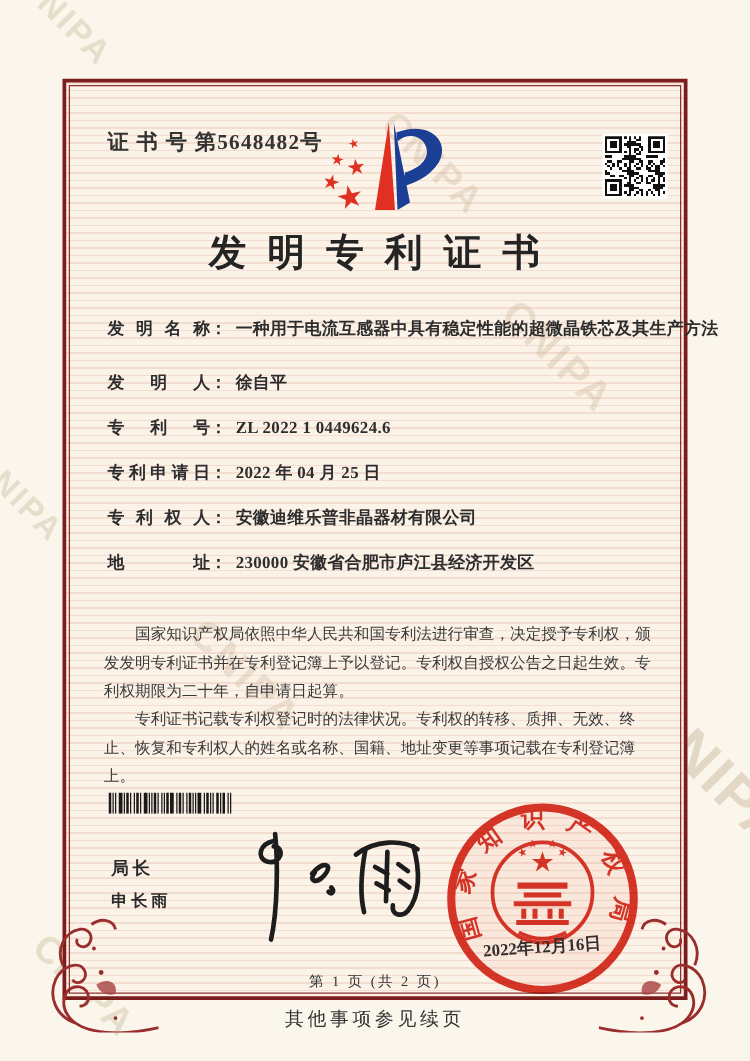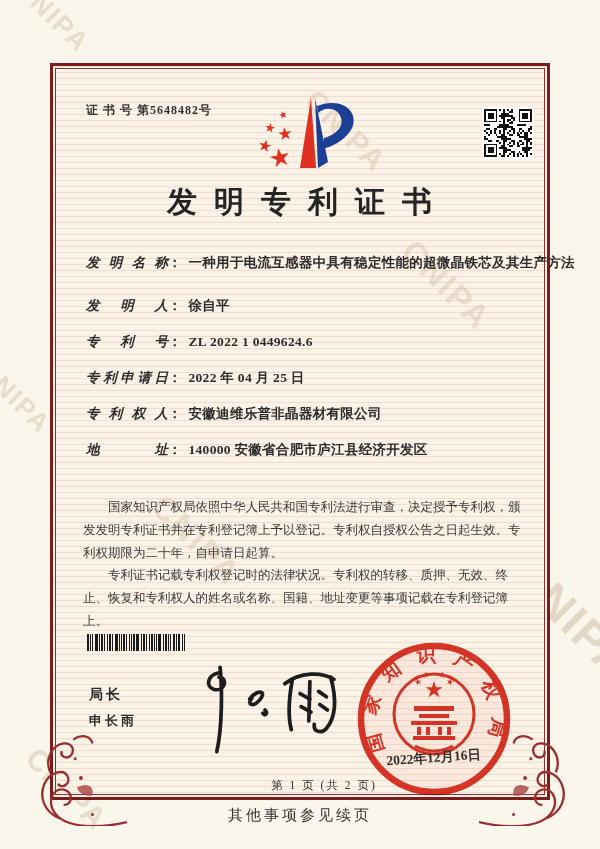--- a/index.html
+++ b/index.html
@@ -13,41 +13,41 @@
   .wm5{left:16px;top:772px;font-size:30px;}
   .frame{position:absolute;left:50px;top:63px;width:500px;height:737px;box-sizing:border-box;
          border:3px solid #7C1D1D;
          background-color:#FBF2E8;
          background-image:repeating-linear-gradient(180deg,rgba(224,180,160,0.34) 0px,rgba(224,180,160,0.34) 1px,rgba(0,0,0,0) 1px,rgba(0,0,0,0) 6px);}
   .frame::before{content:"";position:absolute;inset:2px;border:1px solid #8A3232;pointer-events:none;}
   .content{position:absolute;inset:0;}
   .wm-in1{left:242px;top:48px;font-size:30px;color:rgba(196,172,138,0.30);}
   .wm-in2{left:338px;top:200px;font-size:33px;color:rgba(196,172,138,0.30);}
   .wm-in3{left:88px;top:455px;font-size:33px;color:rgba(196,172,138,0.28);}
-  .certno{position:absolute;left:33px;top:36px;font-size:12px;font-weight:600;letter-spacing:1px;color:#333;}
+  .certno{position:absolute;left:33px;top:36px;font-size:17px;font-weight:600;letter-spacing:1px;color:#333;}
   .logo{position:absolute;left:185px;top:28px;width:130px;height:86px;}
   .qrbox{position:absolute;left:429px;top:41px;width:52px;height:52px;background:#fff;padding:2px;box-sizing:border-box;}
   .title{position:absolute;left:0;top:116px;width:100%;text-align:center;font-size:30px;font-weight:700;
          letter-spacing:17px;padding-left:16px;box-sizing:border-box;color:#242424;}
   .fields{position:absolute;left:33px;top:186px;right:18px;font-size:13.5px;font-weight:700;color:#2d2d2d;}
   .frow{line-height:21px;margin-bottom:15px;white-space:nowrap;}
   .frow.first{margin-bottom:22px;}
-  .flabel{display:inline-block;width:82px;text-align:justify;text-align-last:justify;vertical-align:top;font-style:italic;}
+  .flabel{display:inline-block;width:82px;text-align:justify;text-align-last:justify;vertical-align:top;}
   .fcolon{margin-right:7px;}
   .fvalue{letter-spacing:0.3px;}
   .grant2{margin-left:38px;}
   .paras{position:absolute;left:30px;top:430px;width:438px;font-size:12.5px;font-weight:400;
          color:#3a3a3a;line-height:1.82;}
   .paras p{margin:0;text-indent:2em;}
   .barcode{position:absolute;left:33px;top:568px;width:156px;height:17px;}
   .signoff-title{position:absolute;left:36px;top:620px;font-size:14px;font-weight:700;letter-spacing:3px;}
   .signoff-name{position:absolute;left:36px;top:646px;font-size:13px;font-weight:700;letter-spacing:3px;}
   .sig{position:absolute;left:112px;top:598px;width:200px;height:92px;}
   .seal{position:absolute;left:300px;top:572px;width:162px;height:162px;mix-blend-mode:multiply;opacity:0.93;}
-  .pageinfo{position:absolute;left:0;top:712px;width:100%;text-align:center;font-size:11.5px;letter-spacing:2px;color:#333;padding-left:24px;}
+  .pageinfo{position:absolute;left:0;top:712px;width:100%;text-align:center;font-size:11.5px;letter-spacing:2px;color:#333;}
   .footnote{position:absolute;left:0;top:806px;width:100%;text-align:center;font-size:15px;letter-spacing:3px;color:#333;}
   .flourish{position:absolute;width:96px;height:96px;z-index:4;}
   .fl-left{left:-22px;top:664px;}
   .fl-right{left:426px;top:664px;transform:scaleX(-1);}
 </style>
 </head>
 <body>
 
 <svg width="0" height="0" style="position:absolute" aria-hidden="true">
   <defs>
@@ -301,21 +301,21 @@
       <div class="frow">
         <span class="flabel">专利号</span><span class="fcolon">：</span><span class="fvalue">ZL 2022 1 0449624.6</span>
       </div>
       <div class="frow">
         <span class="flabel">专利申请日</span><span class="fcolon">：</span><span class="fvalue">2022 年 04 月 25 日</span>
       </div>
       <div class="frow">
         <span class="flabel">专利权人</span><span class="fcolon">：</span><span class="fvalue">安徽迪维乐普非晶器材有限公司</span>
       </div>
       <div class="frow">
-        <span class="flabel">地址</span><span class="fcolon">：</span><span class="fvalue">140000  安徽省合肥市庐江县经济开发区</span>
+        <span class="flabel">地址</span><span class="fcolon">：</span><span class="fvalue">230000  安徽省合肥市庐江县经济开发区</span>
       </div>
     </div>
 
     <div class="paras">
       <p>国家知识产权局依照中华人民共和国专利法进行审查，决定授予专利权，颁发发明专利证书并在专利登记簿上予以登记。专利权自授权公告之日起生效。专利权期限为二十年，自申请日起算。</p>
       <p>专利证书记载专利权登记时的法律状况。专利权的转移、质押、无效、终止、恢复和专利权人的姓名或名称、国籍、地址变更等事项记载在专利登记簿上。</p>
     </div>
 
     <svg id="barcode" class="barcode" viewBox="0 0 156 17" preserveAspectRatio="none">
         <rect x="1" y="0" width="2" height="17" fill="#1a1a1a"></rect>

